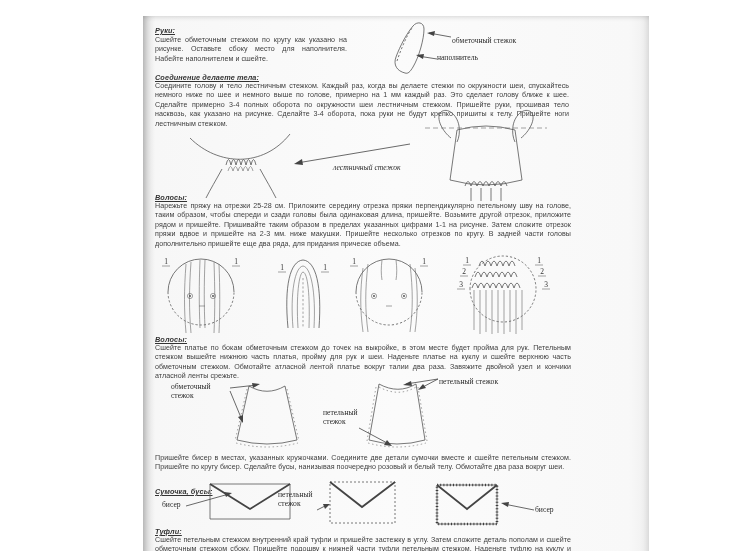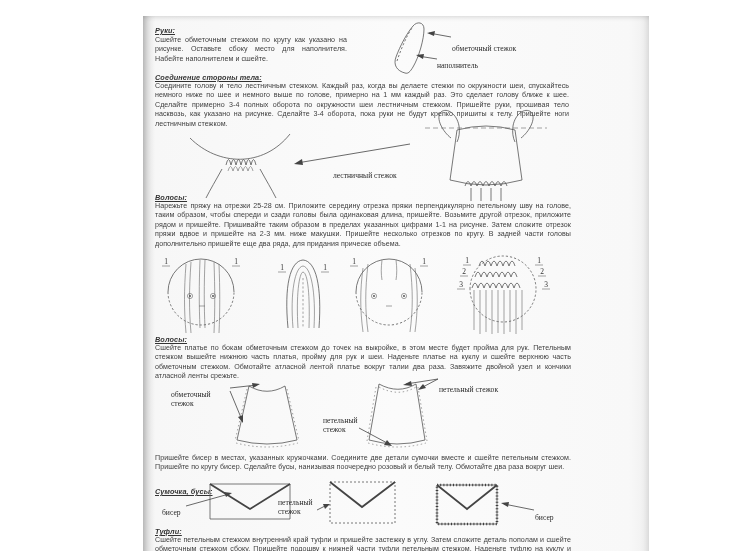--- a/index.html
+++ b/index.html
@@ -13,21 +13,21 @@
   .sec-heading {
     position:absolute; font-style:italic; font-weight:bold; font-size:7.3px;
     color:#333; text-decoration:underline; white-space:nowrap; letter-spacing:.1px;
   }
   .sec-body {
     position:absolute; font-size:7.1px; line-height:9.4px;
     color:#3d3d3d; text-align:justify; letter-spacing:.05px;
   }
   .fig-label {
     position:absolute; font-family:"Liberation Serif", serif; font-size:7.6px;
-    color:#2a2a2a; white-space:nowrap; line-height:9px;margin-top:8px;
+    color:#2a2a2a; white-space:nowrap; line-height:9px;
   }
   .fig-label.wrap { white-space:normal; }
   svg.fig { position:absolute; overflow:visible; }
   .ln { stroke:#555; stroke-width:.8; fill:none; }
   .ln-thin { stroke:#666; stroke-width:.6; fill:none; }
   .ln-thick { stroke:#444; stroke-width:1.8; fill:none; }
   .dash { stroke-dasharray:2.2 2; }
   .arrow { stroke:#444; stroke-width:.8; fill:none; }
   .head { fill:#444; stroke:none; }
   .digit { font-family:"Liberation Serif", serif; font-size:7.5px; fill:#333; text-anchor:middle; }
@@ -44,33 +44,33 @@
     <path class="ln" d="M22,52 C14,50 10,44 13,36 C17,25 24,12 30,5 C34,0 41,1 41,8 C41,18 36,36 30,46 C27,51 25,53 22,52 Z"></path>
     <path class="ln dash" d="M14,40 C18,28 24,14 29,7"></path>
     <line class="arrow" x1="68" y1="16" x2="46" y2="12"></line>
     <polygon class="head" points="44,12 52,10 51,15"></polygon>
     <line class="arrow" x1="54" y1="38" x2="35" y2="35"></line>
     <polygon class="head" points="33,34 41,33 40,38"></polygon>
   </svg>
   <div class="fig-label" style="left:309px; top:20px;">обметочный стежок</div>
   <div class="fig-label" style="left:294px; top:37px;">наполнитель</div>
 
-  <div class="sec-heading" style="left:12px; top:57px;">Соединение стороны тела:</div>
+  <div class="sec-heading" style="left:12px; top:57px;">Соединение делаете тела:</div>
   <div class="sec-body" style="left:12px; top:66px; width:414px;">Соедините голову и тело лестничным стежком. Каждый раз, когда вы делаете стежки по окружности шеи, спускайтесь немного ниже по шее и немного выше по голове, примерно на 1 мм каждый раз. Это сделает голову ближе к шее. Сделайте примерно 3-4 полных оборота по окружности шеи лестничным стежком. Пришейте руки, прошивая тело насквозь, как указано на рисунке. Сделайте 3-4 оборота, пока руки не будут крепко пришиты к телу. Пришейте ноги лестничным стежком.</div>
 
   <svg class="fig" style="left:35px; top:112px;" width="240" height="70" viewBox="0 0 240 70">
     <path class="ln" d="M12,10 C40,38 85,40 112,6"></path>
     <path class="ln" d="M48,37 q2.5,-11 5,0 q2.5,-11 5,0 q2.5,-11 5,0 q2.5,-11 5,0 q2.5,-11 5,0 q2.5,-11 5,0"></path>
     <path class="ln-thin" d="M50,43 q2.5,-9 5,0 q2.5,-9 5,0 q2.5,-9 5,0 q2.5,-9 5,0 q2.5,-9 5,0"></path>
     <path class="ln" d="M44,41 C38,52 32,62 28,70"></path>
     <path class="ln" d="M82,41 C88,52 94,62 98,70"></path>
     <line class="arrow" x1="232" y1="16" x2="119" y2="35"></line>
     <polygon class="head" points="116,36 124,31 125,37"></polygon>
   </svg>
-  <div class="fig-label" style="left:190px; top:147px;">лестничный стежок</div>
+  <div class="fig-label" style="left:190px; top:147px;font-style:italic;">лестничный стежок</div>
 
   <svg class="fig" style="left:272px; top:92px;" width="142" height="93" viewBox="0 0 142 93">
     <line class="ln-thin" x1="10" y1="20" x2="132" y2="20" stroke-dasharray="5 3"></line>
     <path class="ln" d="M36,30 C28,24 20,10 26,4 C32,-1 42,6 44,18 C45,24 44,30 42,34"></path>
     <path class="ln" d="M106,30 C114,24 122,10 116,4 C110,-1 100,6 98,18 C97,24 98,30 100,34"></path>
     <path class="ln" d="M42,22 Q71,14 100,22 L107,72 Q71,82 35,72 Z"></path>
     <path class="ln" d="M50,78 q3,-9 6,0 q3,-9 6,0 q3,-9 6,0 q3,-9 6,0 q3,-9 6,0 q3,-9 6,0 q3,-9 6,0"></path>
     <line class="ln" x1="56" y1="80" x2="56" y2="93"></line>
     <line class="ln" x1="66" y1="80" x2="66" y2="93"></line>
     <line class="ln" x1="76" y1="80" x2="76" y2="93"></line>

